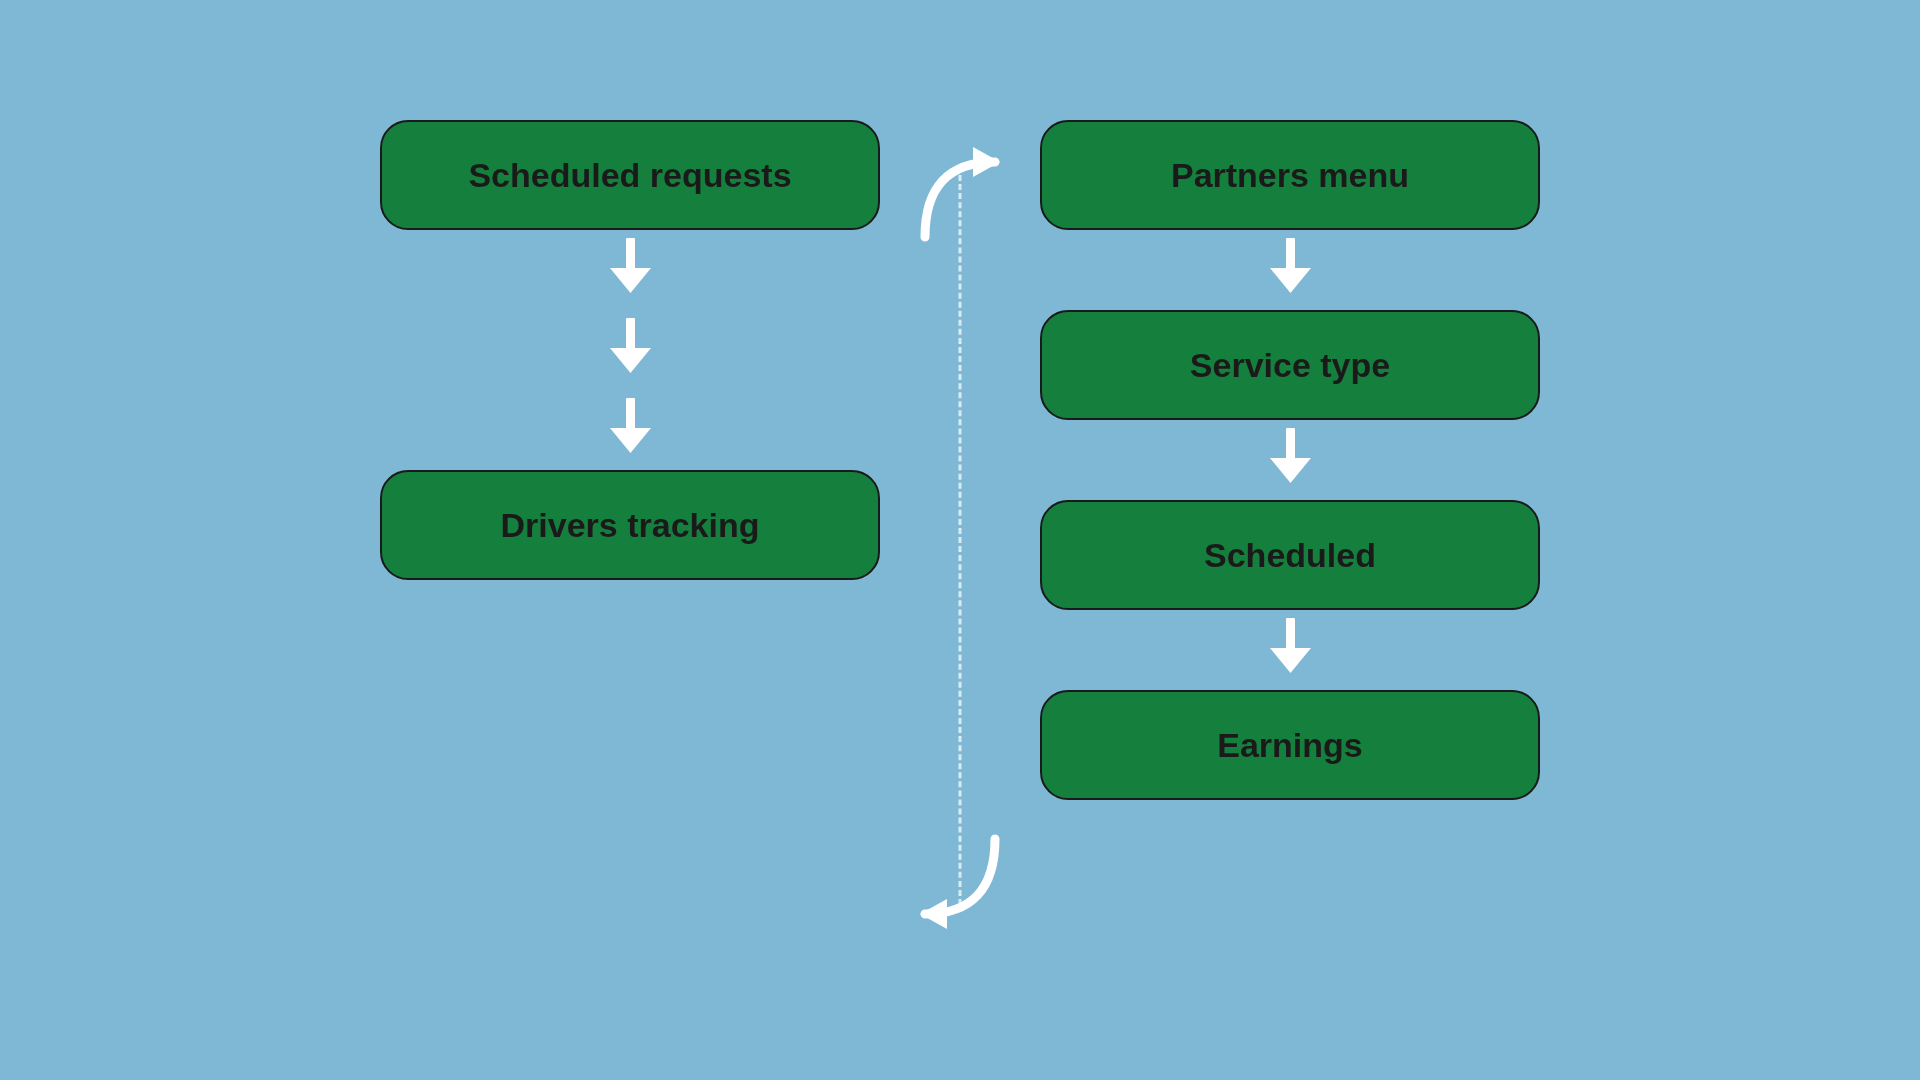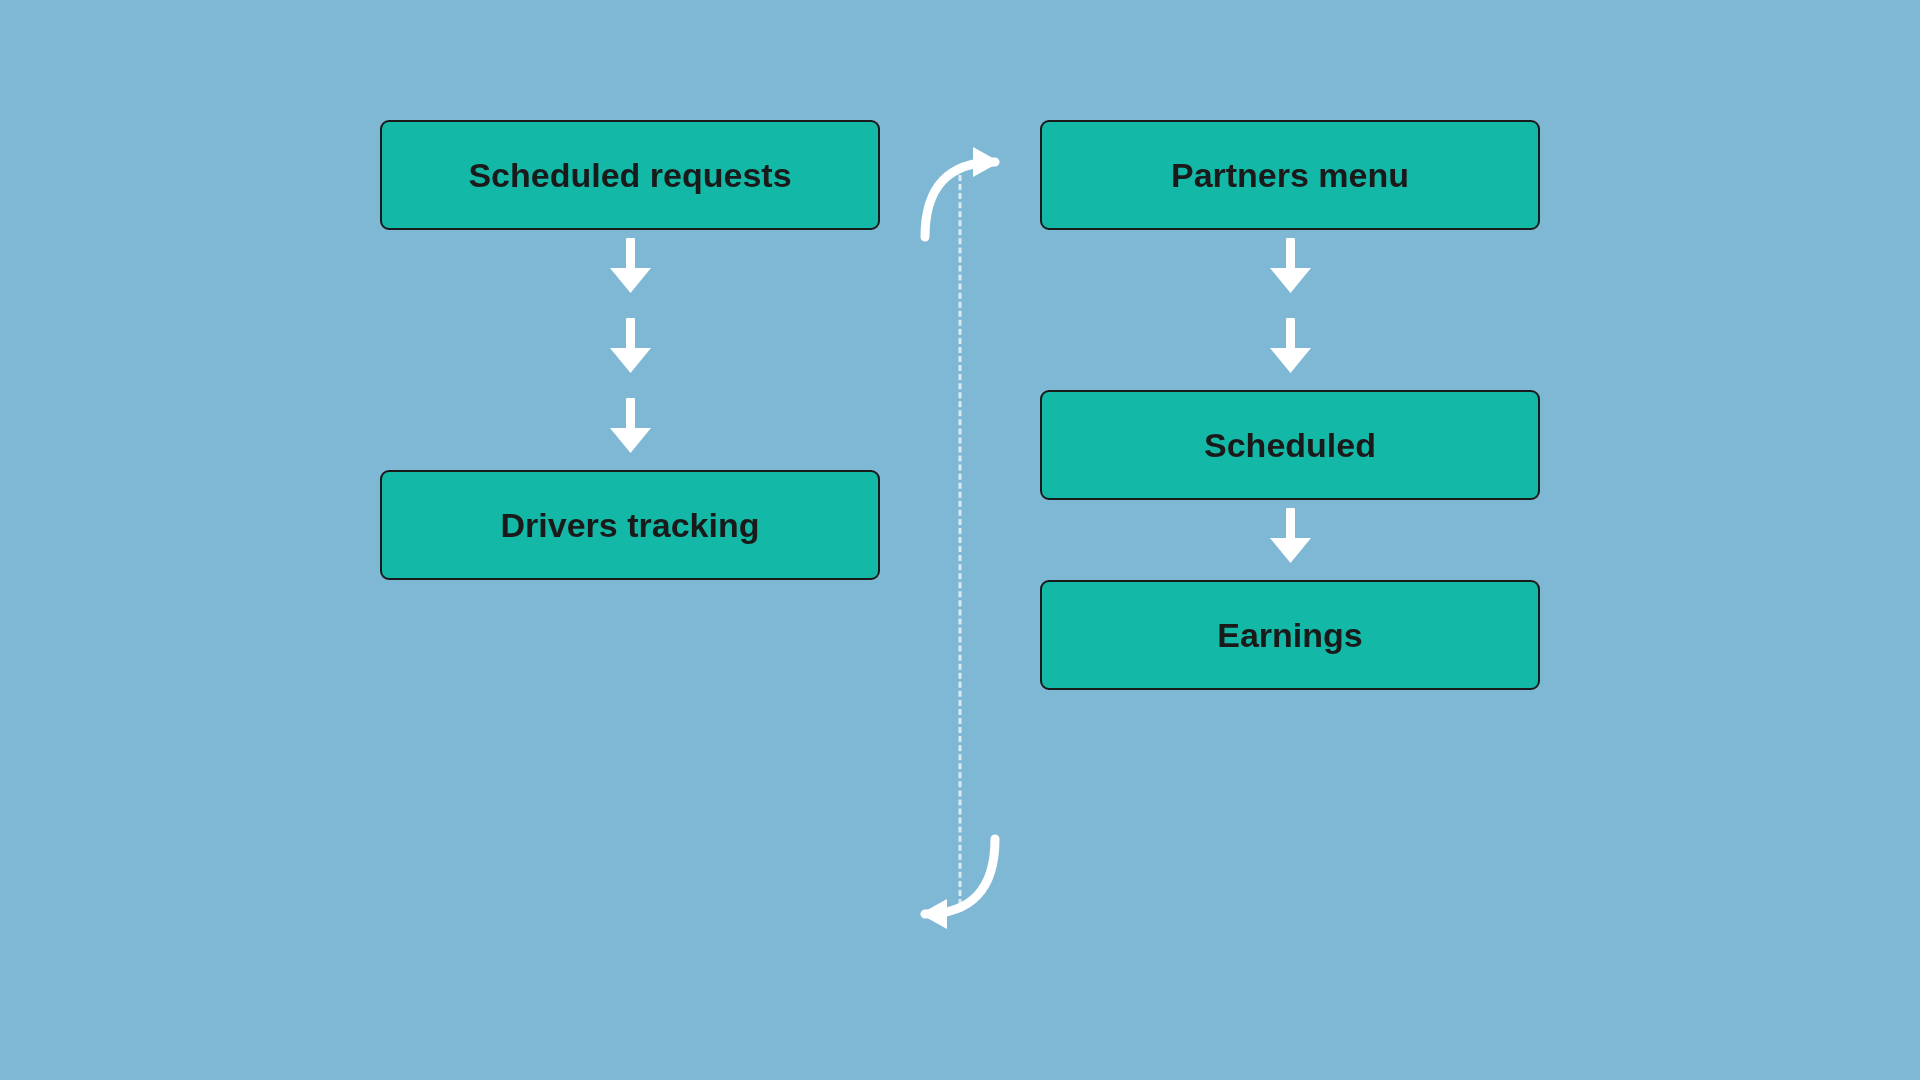--- a/index.html
+++ b/index.html
@@ -30,23 +30,23 @@
 
     .column {
       display: flex;
       flex-direction: column;
       align-items: center;
       width: 540px;
       gap: 0;
     }
 
     .node-box {
-      background-color: #14b8a6;
+      background-color: #15803d;
       border: 2.5px solid #1a1a1a;
-      border-radius: 9px;
+      border-radius: 28px;
       width: 500px;
       height: 110px;
       display: flex;
       align-items: center;
       justify-content: center;
       cursor: pointer;
     }
 
     .node-box span {
       font-size: 34px;
@@ -153,20 +153,23 @@
       <span>Partners menu</span>
     </div>
 
     <div class="arrow-down">
       <svg viewBox="0 0 55 65" fill="none" xmlns="http://www.w3.org/2000/svg">
         <path d="M27.5 2 L27.5 45" stroke="white" stroke-width="9" stroke-linecap="round"></path>
         <path d="M7 30 L27.5 55 L48 30" fill="white"></path>
       </svg>
     </div>
 
+    <div class="node-box">
+      <span>Service type</span>
+    </div>
 
     <div class="arrow-down">
       <svg viewBox="0 0 55 65" fill="none" xmlns="http://www.w3.org/2000/svg">
         <path d="M27.5 2 L27.5 45" stroke="white" stroke-width="9" stroke-linecap="round"></path>
         <path d="M7 30 L27.5 55 L48 30" fill="white"></path>
       </svg>
     </div>
 
     <div class="node-box">
       <span>Scheduled</span>

